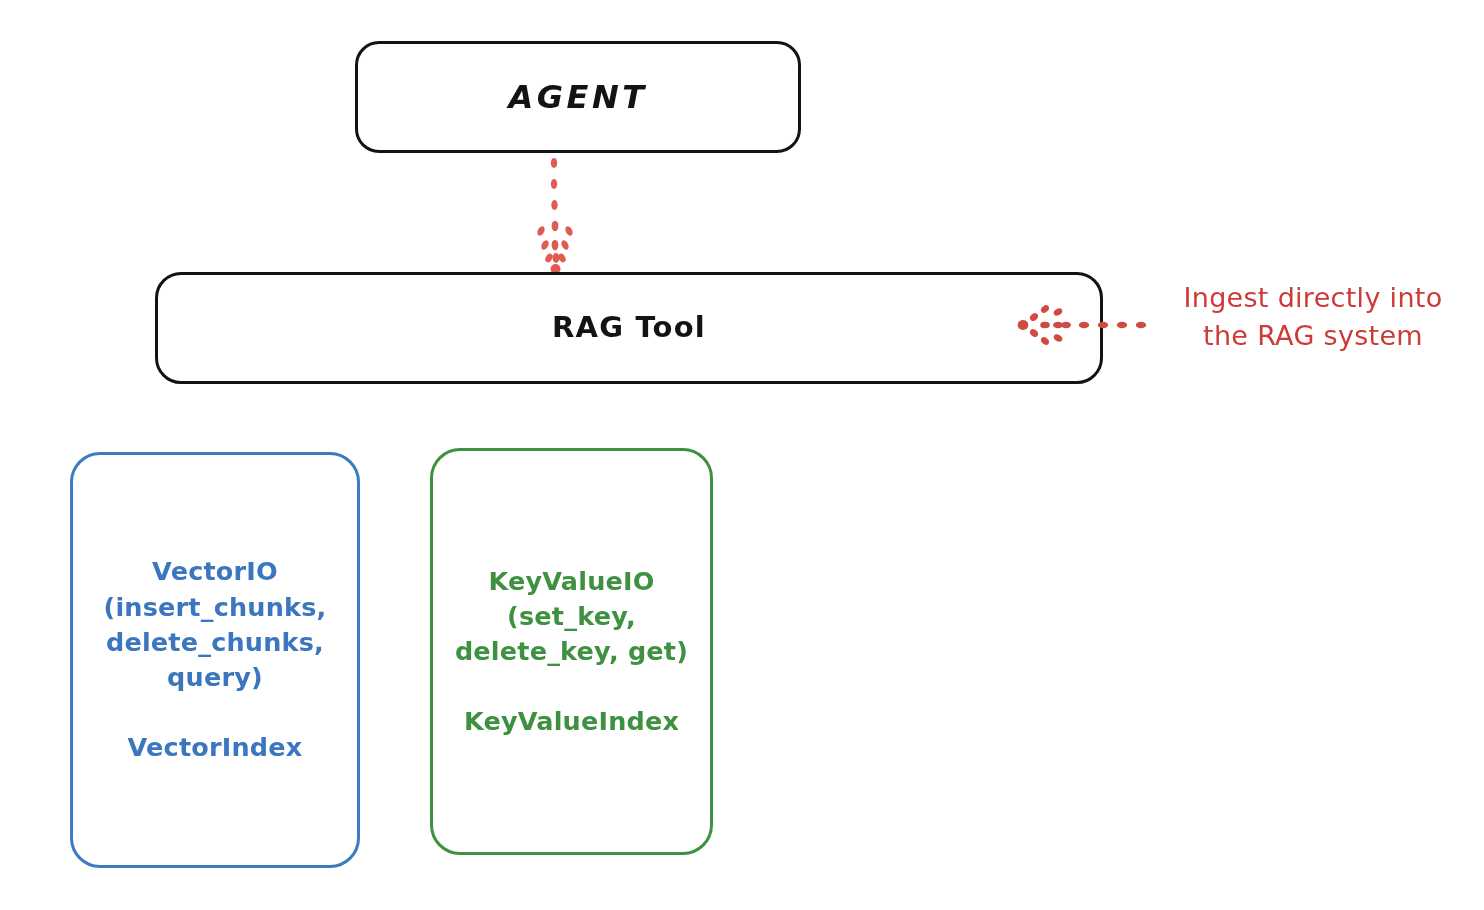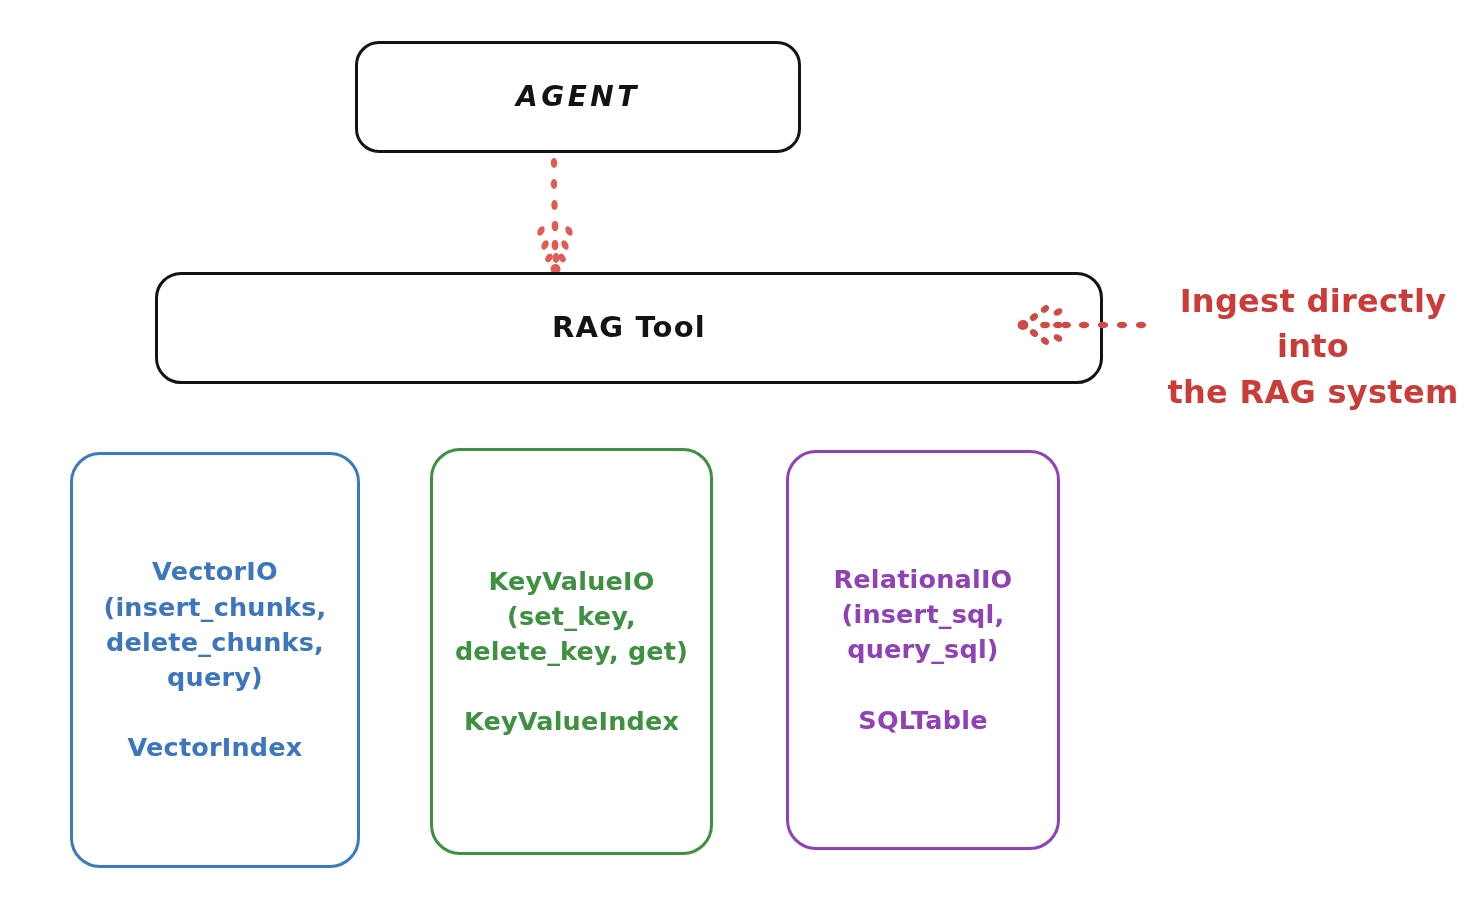--- a/index.html
+++ b/index.html
@@ -48,21 +48,21 @@
   }
 
   #node-agent {
     left: 355px;
     top: 41px;
     width: 446px;
     height: 112px;
     border-radius: 24px;
   }
   #node-agent .label {
-    font-size: 28px;
+    font-size: 32px;
     letter-spacing: 3.5px;
   }
 
   #node-ragtool {
     left: 155px;
     top: 272px;
     width: 948px;
     height: 112px;
     border-radius: 26px;
   }
@@ -135,22 +135,22 @@
   }
 
   
   #annotation-ingest {
     position: absolute;
     left: 1148px;
     top: 279px;
     width: 330px;
     color: #cc3b37;
     font-family: "DejaVu Sans", sans-serif;
-    font-weight: 700;
-    font-size: 32px;
+    font-weight: 400;
+    font-size: 27px;
     line-height: 1.42;
     text-align: center;
     white-space: pre-line;
     letter-spacing: 0.3px;
   }
 </style>
 </head>
 <body>
 
 <div id="canvas">
@@ -215,21 +215,14 @@
   </div>
 
   <div class="node node-provider" id="node-keyvalueio">
     <span class="label">KeyValueIO
 (set_key,
 delete_key, get)
 
 KeyValueIndex</span>
   </div>
 
-  <div class="node node-provider" id="node-relationalio">
-    <span class="label">RelationalIO
-(insert_sql,
-query_sql)
-
-SQLTable</span>
-  </div>
 
 </div>
 
 </body></html>

